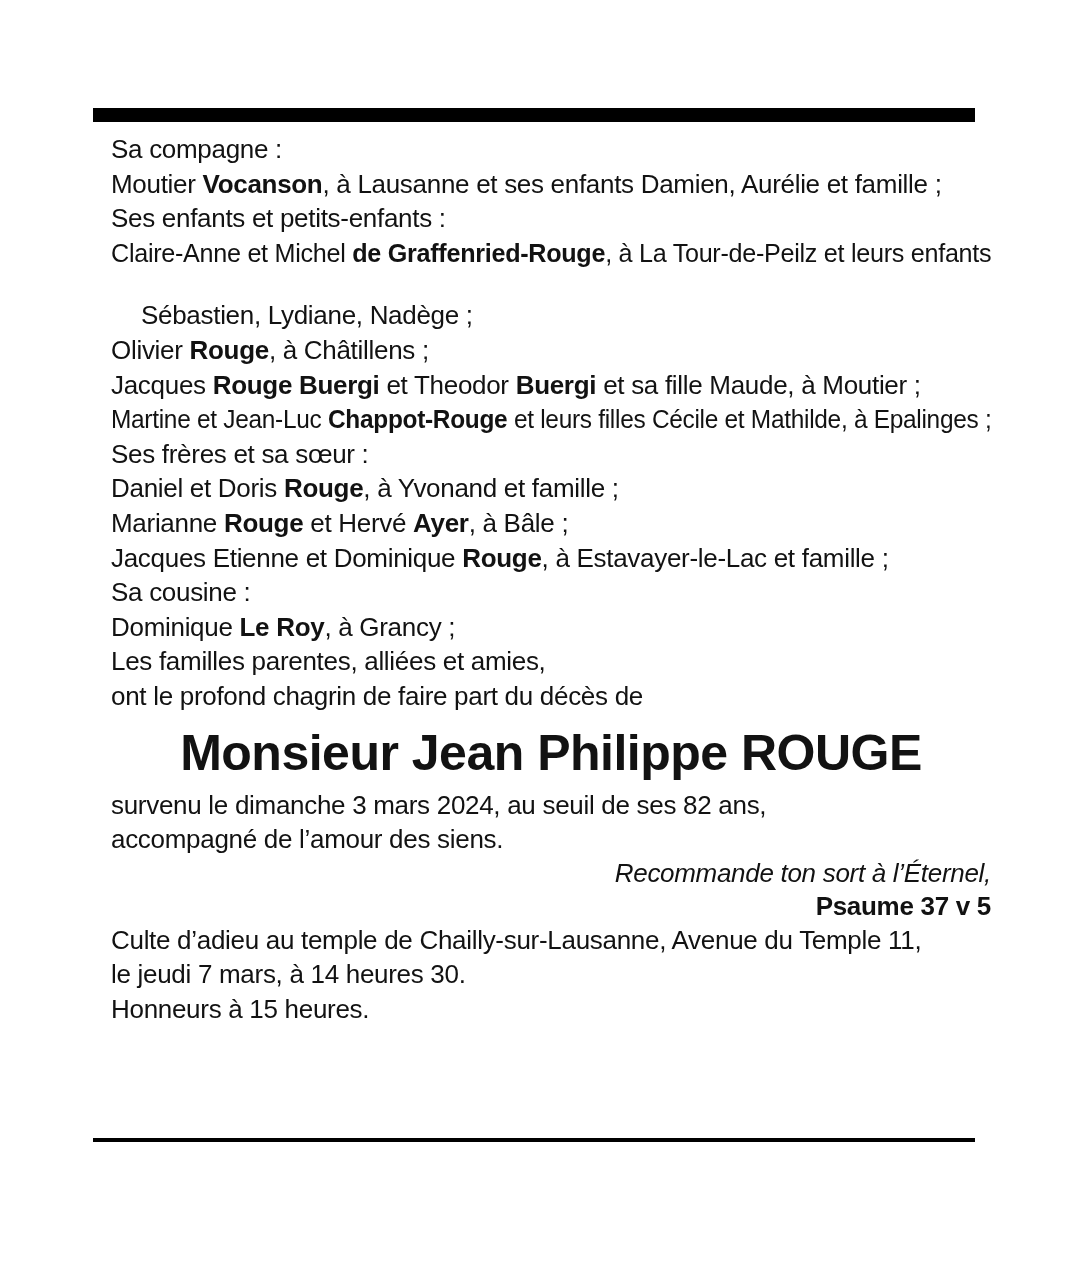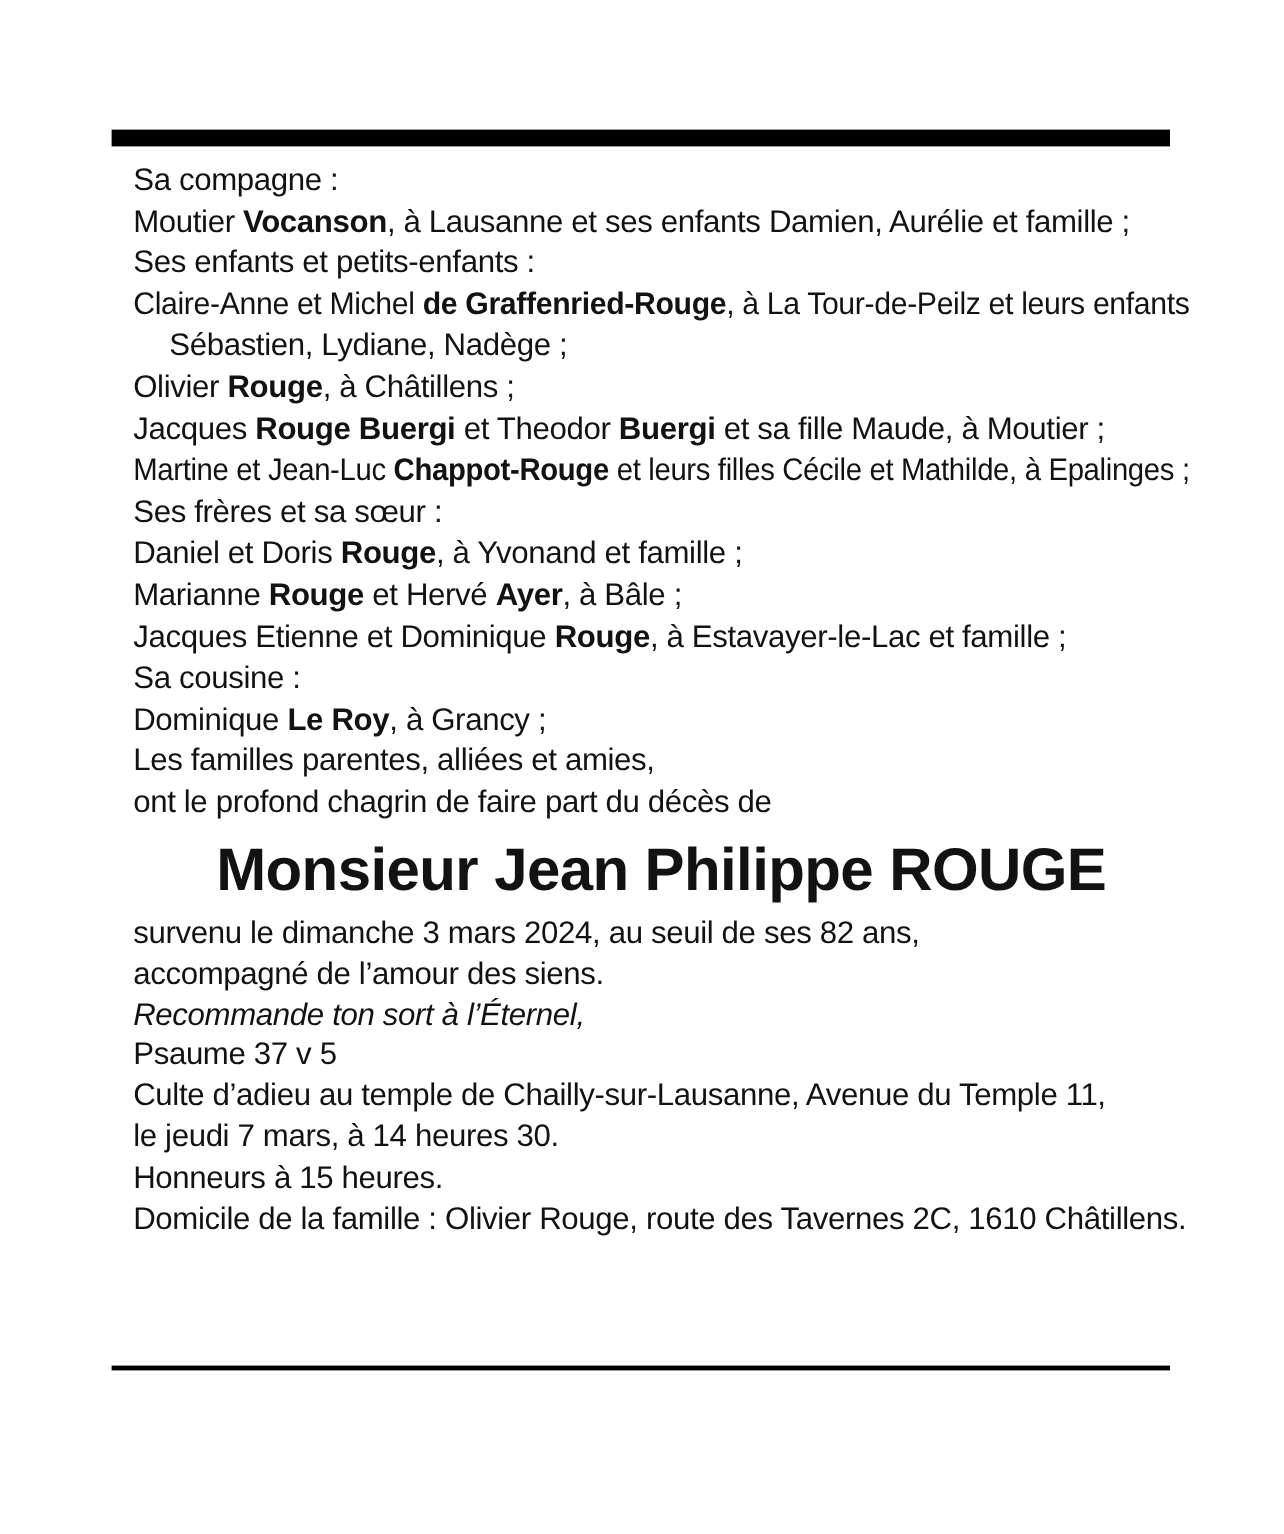--- a/index.html
+++ b/index.html
@@ -37,46 +37,48 @@
     top: 122px;
     width: 880px;
   }
   .line {
     font-size: 26px;
     line-height: 34.6px;
     white-space: nowrap;
     letter-spacing: -0.3px;
   }
   .line .b { font-weight: bold; }
-  .indent { padding-left: 30px; }
+  .indent { padding-left: 30px; margin-top: 28px; }
   .family-block { margin-top: 10px; }
   .deceased-name {
     margin: 10px 0 6px 0;
     font-size: 50px;
     line-height: 58px;
     font-weight: bold;
     text-align: center;
     letter-spacing: -0.5px;
     white-space: nowrap;
   }
   .verse-block {
+    text-align: right;
   }
   .verse-line {
     font-size: 26px;
     line-height: 33px;
     font-style: italic;
     white-space: nowrap;
     letter-spacing: -0.3px;
   }
   .verse-ref {
     font-size: 26px;
     line-height: 33px;
     font-style: normal;
     white-space: nowrap;
     letter-spacing: -0.3px;
+    font-weight: bold;
   }
   .ceremony-block { }
 </style>
 </head>
 <body>
 
 <div class="top-bar"></div>
 
 <div class="content">
 
@@ -110,18 +112,17 @@
     <div>
         <div class="verse-line">Recommande ton sort à l’Éternel,</div>
       </div>
     <div class="verse-ref">Psaume 37 v 5</div>
   </div>
 
   <div class="ceremony-block">
       <div class="line fit">Culte d’adieu au temple de Chailly-sur-Lausanne, Avenue du Temple 11,</div>
       <div class="line fit">le jeudi 7 mars, à 14 heures 30.</div>
       <div class="line fit">Honneurs à 15 heures.</div>
-      <div class="line fit">Domicile de la famille : Olivier Rouge, route des Tavernes 2C, 1610 Châtillens.</div>
     </div>
 
 </div>
 
 <div class="bottom-rule"></div>
 
 </body></html>

